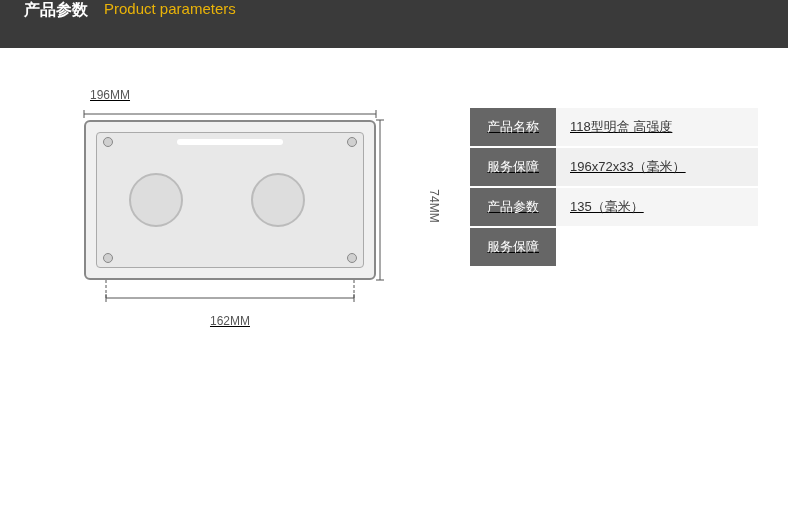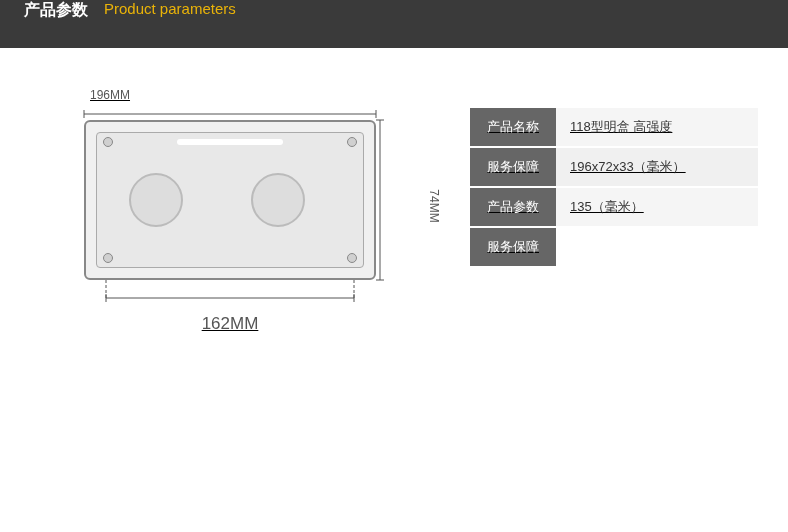--- a/index.html
+++ b/index.html
@@ -133,21 +133,21 @@
     }
     .knockout-right {
       width: 54px;
       height: 54px;
       top: 50%;
       left: 68%;
       transform: translate(-50%, -50%);
     }
 
     .dim-bottom-label {
-      font-size: 17px;
+      font-size: 12px;
       color: #555;
       text-align: center;
       margin-top: 8px;
     }
 
     
     .right-dim-label {
       position: absolute;
       right: -60px;
       top: 50%;

